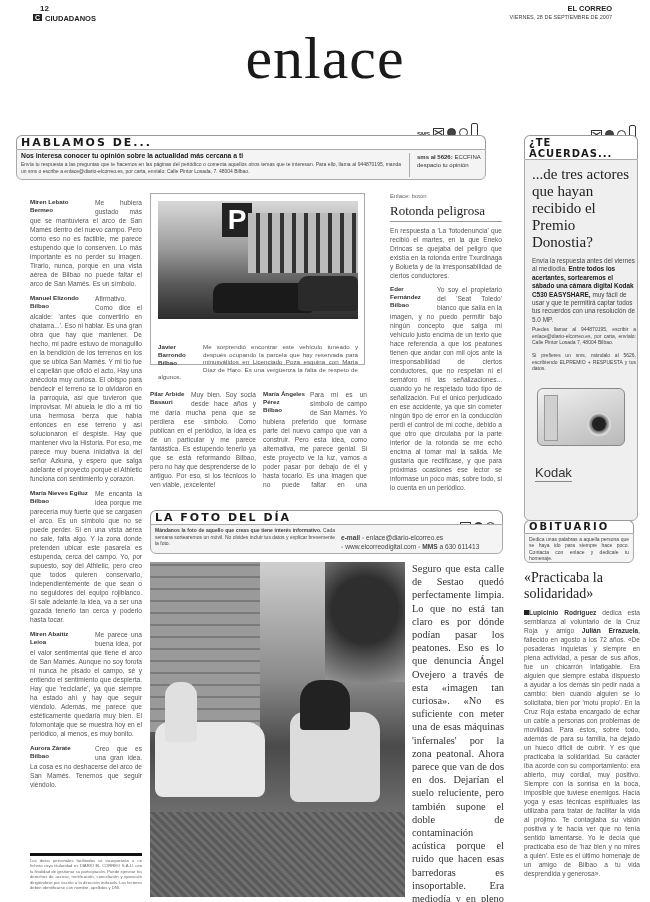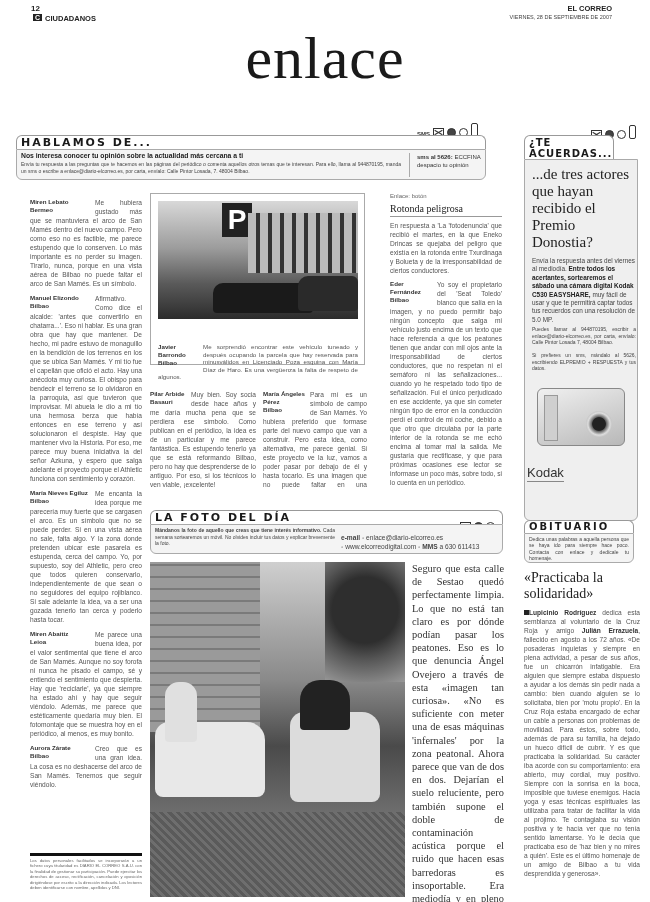--- a/index.html
+++ b/index.html
@@ -22,21 +22,21 @@
   .ico.round { width: 9px; height: 9px; border-radius: 50%; }
   .ico.dark { background: #444; }
   .ico.phone { width: 7px; height: 14px; border-radius: 2px; }
   .sms { font-size: 6px; font-weight: bold; text-decoration: underline; color: #333; font-family: "Liberation Sans", sans-serif; }
   .photo { background: #777; overflow: hidden; }
   p { margin-bottom: 0; }
 </style>
 </head>
 <body>
 
-<div class="abs sans" style="left:31px; top:4px; font-size:8px; font-weight:bold;">12</div>
+<div class="abs sans" style="left:40px; top:4px; font-size:8px; font-weight:bold;">12</div>
 <div class="abs sans" style="left:33px; top:14px; display:flex; align-items:flex-start; gap:3px;">
   <span style="background:#222; color:#fff; font-size:7px; font-weight:bold; padding:0 2px;">C</span>
   <span style="font-size:7.5px; font-weight:bold;">CIUDADANOS</span>
 </div>
 <div class="abs sans" style="right:38px; top:4px; font-size:7.5px; font-weight:bold; text-align:right;">EL CORREO</div>
 <div class="abs sans" style="right:38px; top:14px; font-size:5.5px; color:#444; text-align:right;">VIERNES, 28 DE SEPTIEMBRE DE 2007</div>
 <div class="abs serif" style="left:0; width:650px; top:26px; text-align:center; font-size:60px; line-height:64px; color:#1a1a1a; letter-spacing:1px;">enlace</div>
 
 <div class="abs" style="left:16px; top:125px; width:470px; height:57px;">
   <div class="abs icons" style="right:8px; top:-2px;">
@@ -124,21 +124,21 @@
 <div class="abs" style="left:263px; top:390px; width:104px; overflow:hidden; height:100px;">
   <div class="author" style="width:44px;">
       <span>María Ángeles Pérez</span>
       <span>Bilbao</span>
     </div>
   <p class="body-txt">Para mí es un símbolo de campo de San Mamés. Yo hubiera preferido que formase parte del nuevo campo que van a construir. Pero esta idea, como alternativa, me parece genial. Si este proyecto ve la luz, vamos a poder pasar por debajo de él y hasta tocarlo. Es una imagen que no puede faltar en una panorámica.</p>
 </div>
 
 <div class="abs" style="left:390px; top:193px; width:112px;">
   <div class="sans" style="font-size:6px; color:#666;">Enlace: botón</div>
-  <div class="head-serif" style="font-size:10px; margin-top:4px; padding-bottom:2px; border-bottom:1px solid #999;">Rotonda peligrosa</div>
+  <div class="head-serif" style="font-size:13px; margin-top:4px; padding-bottom:2px; border-bottom:1px solid #999;">Rotonda peligrosa</div>
   <p class="body-txt" style="margin-top:4px;">En respuesta a 'La 'fotodenuncia' que recibió el martes, en la que Eneko Drincas se quejaba del peligro que existía en la rotonda entre Txurdinaga y Bolueta y de la irresponsabilidad de ciertos conductores.</p>
   <div style="margin-top:5px;">
     <div class="author" style="width:44px;">
         <span>Eder Fernández</span>
         <span>Bilbao</span>
       </div>
     <p class="body-txt">Yo soy el propietario del 'Seat Toledo' blanco que salía en la imagen, y no puedo permitir bajo ningún concepto que salga mi vehículo justo encima de un texto que hace referencia a que los peatones tienen que andar con mil ojos ante la irresponsabilidad de ciertos conductores, que no respetan ni el semáforo ni las señalizaciones... cuando yo he respetado todo tipo de señalización. Fui el único perjudicado en ese accidente, ya que sin cometer ningún tipo de error en la conducción perdí el control de mi coche, debido a que otro que circulaba por la parte interior de la rotonda se me echó encima al tomar mal la salida. Me gustaría que rectificase, y que para próximas ocasiones ese lector se informase un poco más, sobre todo, si lo cuenta en un periódico.</p>
   </div>
 </div>
 
@@ -171,33 +171,33 @@
 </div>
 <div class="abs head-serif" style="left:412px; top:562px; width:92px; font-size:10.4px; line-height:13.2px; color:#333; text-align:justify;">Seguro que esta calle de Sestao quedó perfectamente limpia. Lo que no está tan claro es por dónde podían pasar los peatones. Eso es lo que denuncia Ángel Ovejero a través de esta «imagen tan curiosa». «No es suficiente con meter una de esas máquinas 'infernales' por la zona peatonal. Ahora parece que van de dos en dos. Dejarían el suelo reluciente, pero también supone el doble de contaminación acústica porque el ruido que hacen esas barredoras es insoportable. Era mediodía y en pleno centro de Sestao. ¿Por dónde pasan los peatones», denuncia este lector.</div>
 
 <div class="abs" style="left:520px; top:125px; width:122px;">
   <div class="abs icons" style="right:6px; top:0;">
     <span class="ico env"></span>
     <span class="ico round dark"></span>
     <span class="ico round"></span>
     <span class="ico phone"></span>
   </div>
-  <div class="abs banner" style="left:4px; top:10px; width:90px; height:24px; border:1px solid #999; border-bottom:none; border-radius:6px 6px 0 0; font-size:10px; line-height:11px; padding:1px 4px; background:#fff; letter-spacing:1px;">¿TE ACUERDAS...</div>
+  <div class="abs banner" style="left:4px; top:10px; width:114px; height:24px; border:1px solid #999; border-bottom:none; border-radius:6px 6px 0 0; font-size:10px; line-height:11px; padding:1px 4px; background:#fff; letter-spacing:1px;">¿TE ACUERDAS...</div>
   <div class="abs box" style="left:4px; top:34px; width:114px; height:362px; border-radius:0 0 6px 6px; background:#efefef;">
     <div class="abs head-serif" style="left:7px; top:6px; width:104px; font-size:15px; line-height:17px;">...de tres actores que hayan recibido el Premio Donostia?</div>
     <div class="abs sans" style="left:7px; top:97px; width:104px; font-size:6.4px; line-height:8.4px; color:#444;">
       <span>Envía la respuesta antes del viernes al mediodía.</span> <b style="color:#222;">Entre todos los acertantes, sortearemos el sábado una cámara digital Kodak C530 EASYSHARE,</b> <span>muy fácil de usar y que te permitirá captar todos tus recuerdos con una resolución de 5.0 MP.</span>
     </div>
     <div class="abs tiny" style="left:7px; top:166px; width:104px; font-size:5px; line-height:6.6px;">Puedes llamar al 944870195, escribir a enlace@diario-elcorreo.es, por carta, envíalo: Calle Pintor Losada 7, 48004 Bilbao.</div>
     <div class="abs tiny" style="left:7px; top:192px; width:104px; font-size:5px; line-height:6.6px;">Si prefieres un sms, mándalo al 5626, escribiendo ELPREMIO + RESPUESTA y tus datos.</div>
     <div class="abs" style="left:12px; top:228px; width:88px; height:58px; background:linear-gradient(160deg,#f0f0f0,#b8b8b8); border:1px solid #888; border-radius:6px;">
       <div class="abs" style="left:48px; top:22px; width:26px; height:26px; border-radius:50%; background:radial-gradient(circle,#222 0 35%,#666 40%,#ddd 60%,#888 100%);"></div>
       <div class="abs" style="left:6px; top:6px; width:14px; height:46px; background:#cfcfcf; border:1px solid #999;"></div>
     </div>
-    <div class="abs sans" style="left:2px; top:305px; font-size:13px; color:#333; border-bottom:1px solid #888; padding-bottom:1px;">Kodak</div>
+    <div class="abs sans" style="left:10px; top:305px; font-size:13px; color:#333; border-bottom:1px solid #888; padding-bottom:1px;">Kodak</div>
   </div>
 </div>
 
 <div class="abs" style="left:520px; top:520px; width:122px;">
   <div class="abs banner" style="left:4px; top:0; width:110px; height:13px; border:1px solid #999; border-bottom:none; border-radius:6px 6px 0 0; font-size:10px; line-height:12px; padding-left:4px; background:#fff;">OBITUARIO</div>
   <div class="abs box" style="left:4px; top:13px; width:110px; height:30px; border-radius:0 0 6px 6px; padding:2px 4px;">
     <div class="tiny" style="font-size:5px; line-height:6.4px;">Dedica unas palabras a aquella persona que se haya ido para siempre hace poco. Contacta con enlace y dedícale tu homenaje.</div>
   </div>
   <div class="abs head-serif" style="left:4px; top:50px; width:116px; font-size:14px; line-height:16px;">«Practicaba la solidaridad»</div>
   <div class="abs body-txt" style="left:4px; top:88px; width:116px;">

